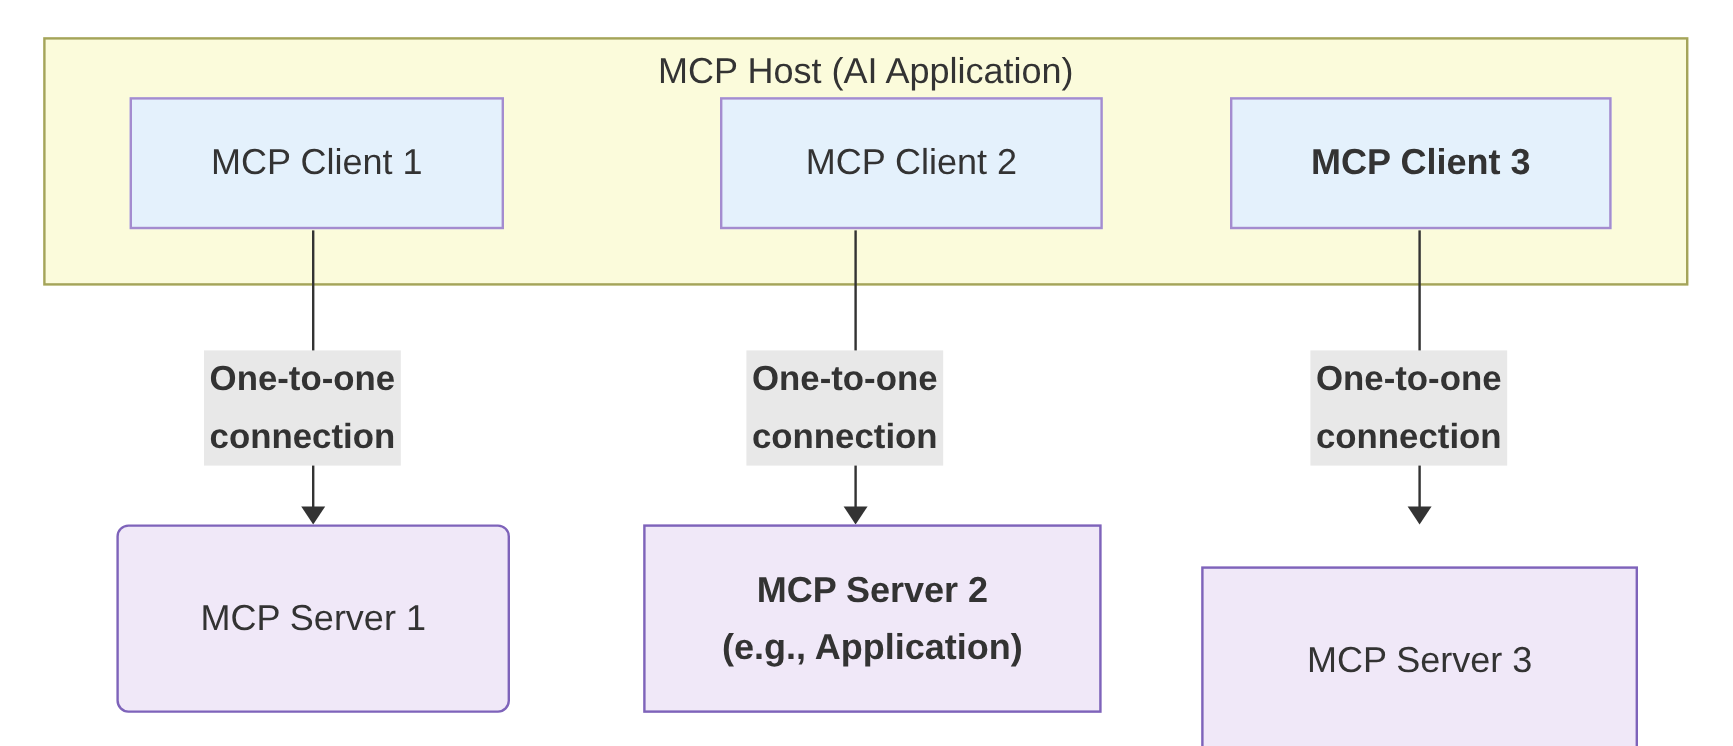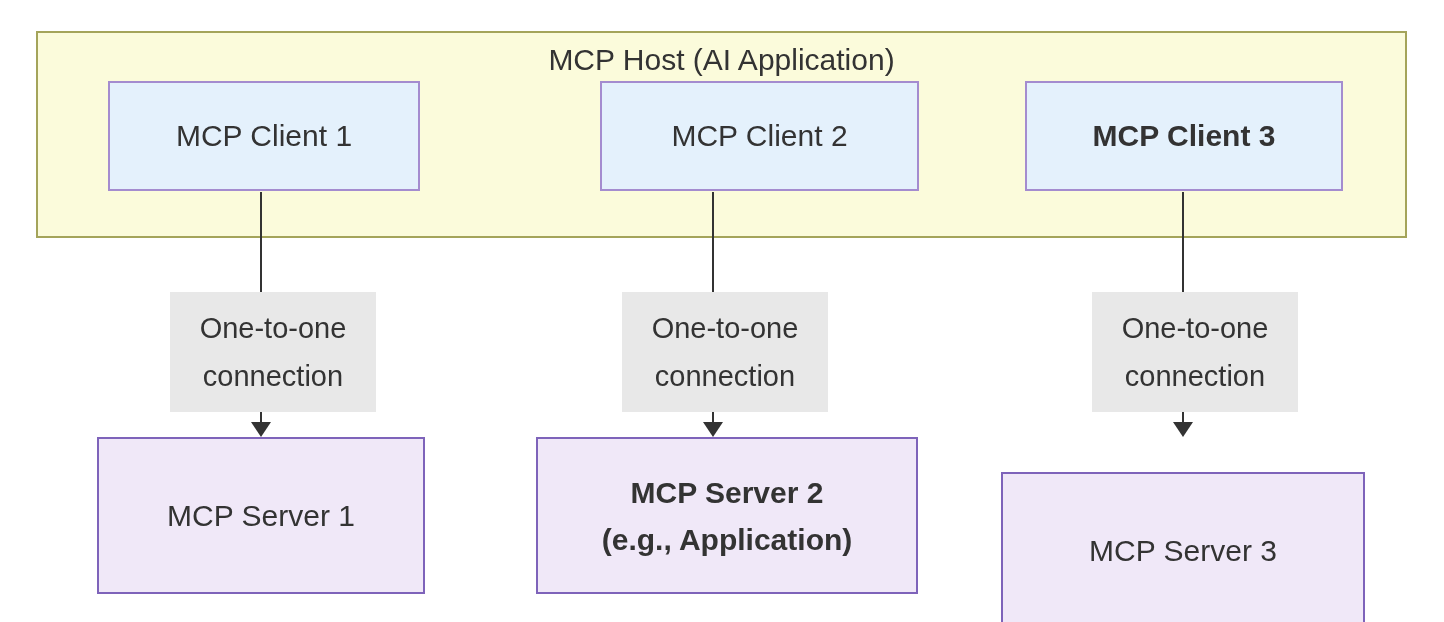--- a/index.html
+++ b/index.html
@@ -54,21 +54,21 @@
   .client-2 { left: 518px; width: 319px; margin-left: 44px; }
   .client-3 { left: 987px; width: 318px; font-weight: bold; }
 
   .server {
     background: var(--server-fill, #f0e8f8);
     border: 2px solid var(--server-border, #7e63ba);
     top: 437px;
     height: 157px;
     line-height: 47px;
   }
-  .server-1 { left: 97px;   width: 328px; }
+  .server-1 { left: 97px;   width: 328px; border-radius: 10px; }
   .server-2 { left: 536px;  width: 382px; font-weight: bold; }
   .server-3 { left: 1001px; width: 364px; margin-top: 35px; }
 
   .edge { position: absolute; top: 0; width: 0; height: 0; }
   .edge-1 { left: 261px; }
   .edge-2 { left: 713px; }
   .edge-3 { left: 1183px; }
 
   .edge .line {
     position: absolute;
@@ -82,26 +82,27 @@
     left: -10px; top: 422px;
     width: 0; height: 0;
     border-left: 10px solid transparent;
     border-right: 10px solid transparent;
     border-top: 15px solid var(--line-color, #333333);
   }
 
   .edge .edge-label {
     position: absolute;
     left: -91px; top: 292px;
-    width: 182px;
+    width: 164px;
     background: var(--edge-label-bg, #e8e8e8);
     font-size: 29px;
     line-height: 48px;
     text-align: center;
-    padding: 12px;
+    padding: 0;
+    font-weight: bold;
   }
 </style>
 </head>
 <body>
 
 <div class="diagram">
 
   <div class="host">
     <div class="host-title">MCP Host (AI Application)</div>
 

